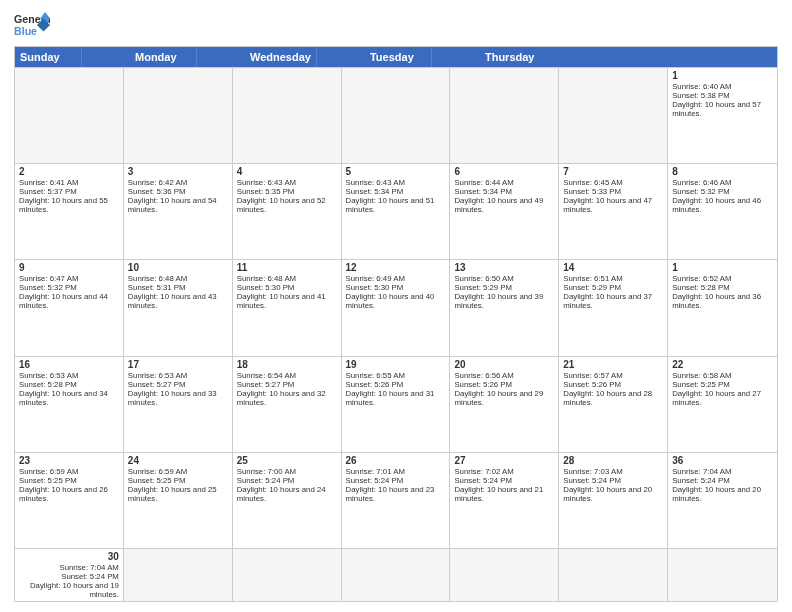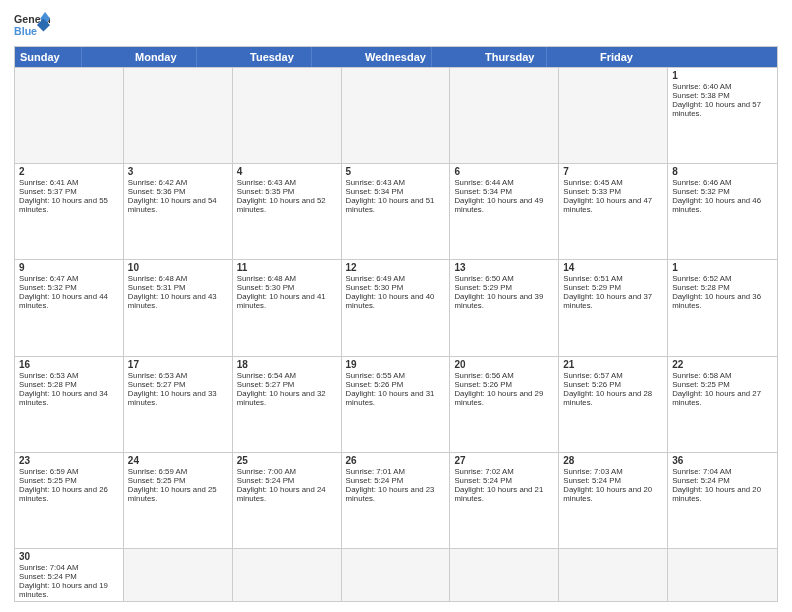--- a/index.html
+++ b/index.html
@@ -88,20 +88,21 @@
     .cal-cell:last-child { border-right: none; }
     .cal-cell.empty { background: #f5f5f5; }
     .day-num {
       font-size: 10px;
       font-weight: bold;
       display: block;
       margin-bottom: 1px;
     }
     .last-row {
       flex: 0 0 auto;
+      text-align: right;
     }
   </style>
 </head>
 <body>
 
 <div class="page">
   <div class="header">
     <div class="logo">
       <svg class="logo-icon" viewBox="0 0 44 36" xmlns="http://www.w3.org/2000/svg">
         <text x="0" y="16" font-family="Arial" font-size="13" font-weight="bold" fill="#333">General</text>
@@ -113,24 +114,23 @@
     <div class="title-block">
       <div class="month-title"></div>
       <div class="location"></div>
     </div>
   </div>
 
   <div class="calendar">
     <div class="cal-header">
     <div class="cal-header-cell">Sunday</div>
         <div class="cal-header-cell">Monday</div>
+        <div class="cal-header-cell">Wednesday</div>
         <div class="cal-header-cell">Tuesday</div>
-        <div class="cal-header-cell">Wednesday</div>
         <div class="cal-header-cell">Thursday</div>
-        <div class="cal-header-cell">Friday</div>
       </div>
     <div class="cal-body">
     <div class="cal-row">
           <div class="cal-cell empty"></div>
           <div class="cal-cell empty"></div>
           <div class="cal-cell empty"></div>
           <div class="cal-cell empty"></div>
           <div class="cal-cell empty"></div>
           <div class="cal-cell empty"></div>
           <div class="cal-cell"><span class="day-num">1</span><span>Sunrise: 6:40 AM<br>Sunset: 5:38 PM<br>Daylight: 10 hours and 57 minutes.</span></div>

